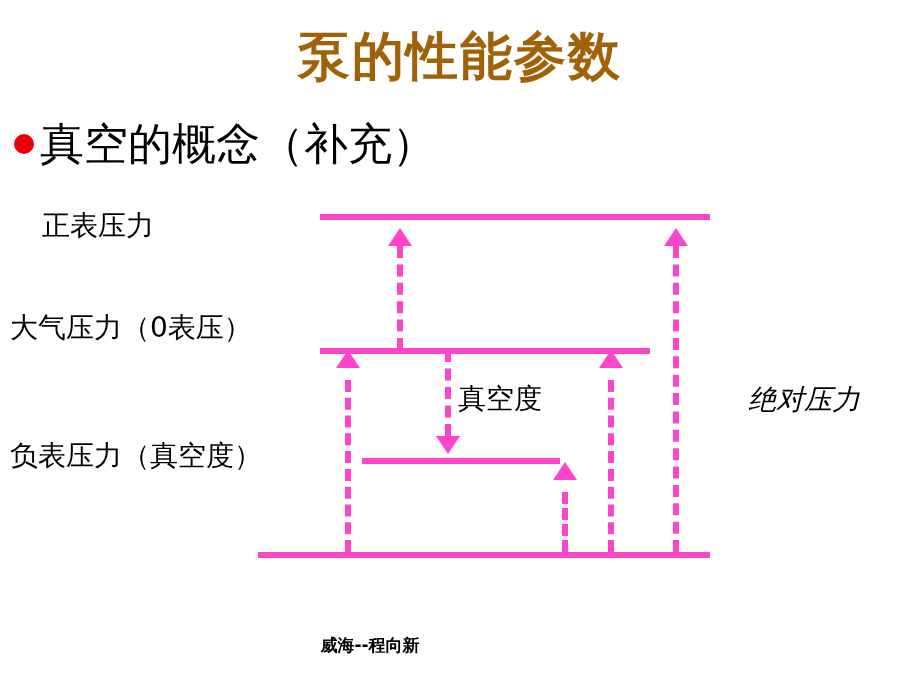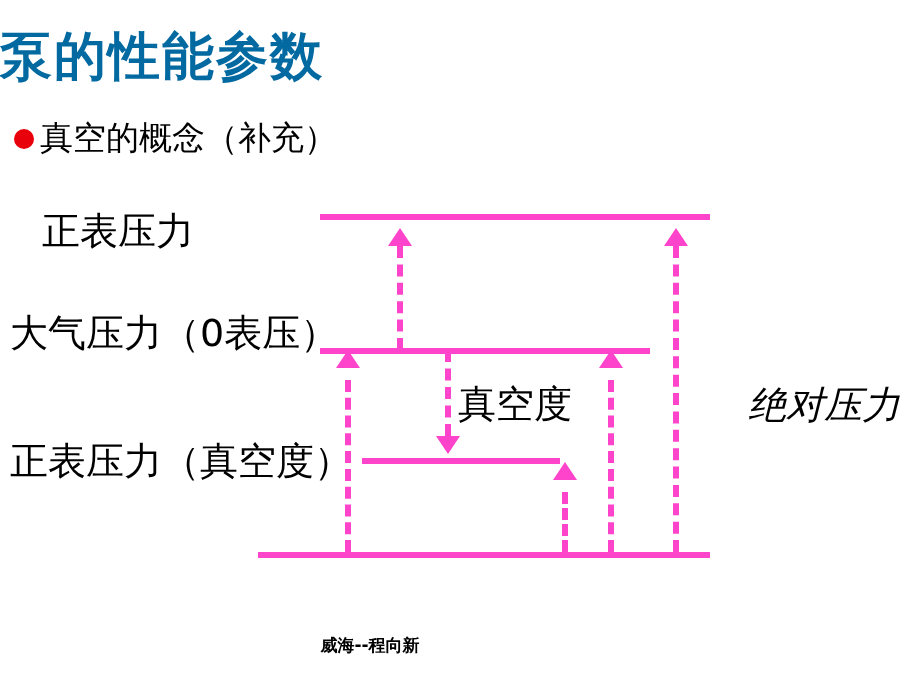--- a/index.html
+++ b/index.html
@@ -20,24 +20,25 @@
     width: 920px;
     height: 690px;
   }
 
   
   #title {
     position: absolute;
     left: 0;
     top: 28px;
     width: 920px;
+    text-align: center;
     font-family: "DejaVu Sans", sans-serif;
     font-weight: bold;
     font-size: 52px;
-    color: #0369a1;
+    color: #a16207;
     letter-spacing: 2px;
     line-height: 1.1;
   }
 
   
   #bullet-row {
     position: absolute;
     left: 14px;
     top: 122px;
     display: flex;
@@ -45,32 +46,32 @@
   }
   #bullet-dot {
     width: 20px;
     height: 20px;
     border-radius: 50%;
     background: #e8000b;
     margin-right: 6px;
     flex: none;
   }
   #bullet-text {
-    font-family: Liberation Serif, serif;
-    font-size: 33px;
+    font-family: Liberation Sans, sans-serif;
+    font-size: 44px;
     color: #000000;
     white-space: nowrap;
     line-height: 1;
   }
 
   
   .row-label {
     position: absolute;
     font-family: "DejaVu Sans", sans-serif;
-    font-size: 38px;
+    font-size: 28px;
     color: #000000;
     white-space: nowrap;
     line-height: 1;
   }
   #label-pos       { left: 42px;  top: 212px; }
   #label-atm       { left: 10px;  top: 314px; }
   #label-neg       { left: 10px;  top: 442px; }
   #label-zero      { left: 30px;  top: 554px; }
   #label-abs       { left: 748px; top: 386px; font-style: italic; }
   #label-vacuum    { left: 458px; top: 385px; }
@@ -152,21 +153,21 @@
 
   <div id="title">泵的性能参数</div>
 
   <div id="bullet-row">
     <span id="bullet-dot"></span>
     <span id="bullet-text">真空的概念（补充）</span>
   </div>
 
   <div class="row-label" id="label-pos">正表压力</div>
   <div class="row-label" id="label-atm">大气压力（0表压）</div>
-  <div class="row-label" id="label-neg">正表压力（真空度）</div>
+  <div class="row-label" id="label-neg">负表压力（真空度）</div>
   <div class="row-label" id="label-abs">绝对压力</div>
   <div class="row-label" id="label-vacuum">真空度</div>
 
   <div class="h-line" id="line-pos"></div>
   <div class="h-line" id="line-atm"></div>
   <div class="h-line" id="line-neg"></div>
   <div class="h-line" id="line-zero"></div>
 
   <div class="v-dash" id="dash-a"></div>
   <div class="arrow-up" id="head-a"></div>

